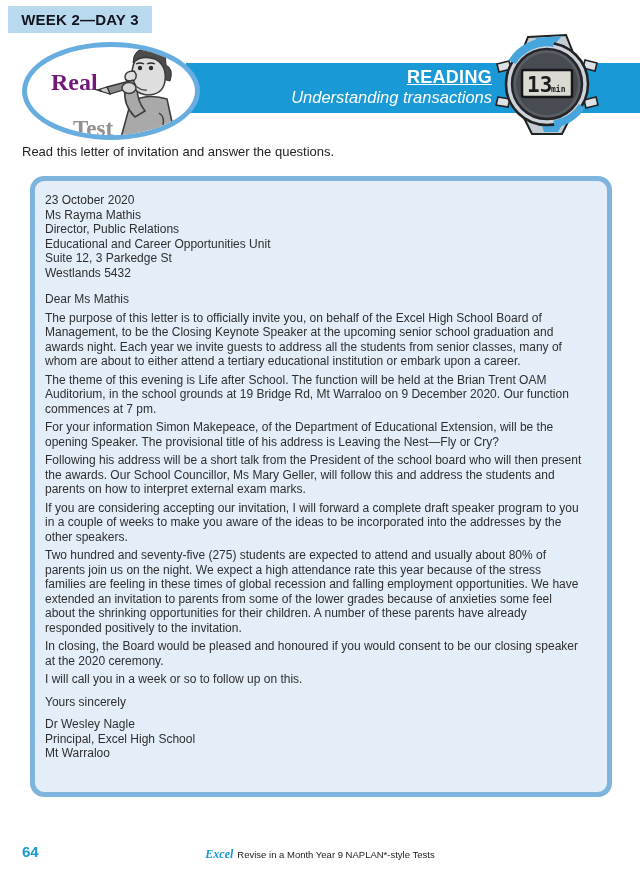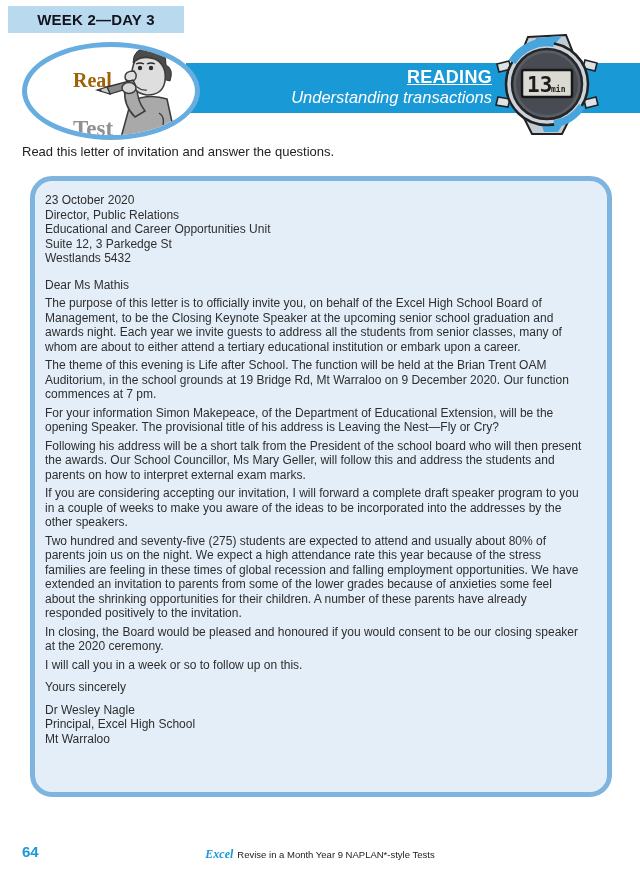--- a/index.html
+++ b/index.html
@@ -8,21 +8,21 @@
     position: relative;
     background: #ffffff;
     font-family: "Liberation Sans", sans-serif;
     color: #2e2e2e;
     overflow: hidden;
   }
 
   .week-tag {
     position: absolute;
     left: 8px; top: 6px;
-    width: 176px; height: 27px;
+    width: 144px; height: 27px;
     background: #b8d9ee;
     color: #14141f;
     font-weight: bold;
     font-size: 15px;
     line-height: 27px;
     text-align: center;
     letter-spacing: .2px;
   }
 
   .banner {
@@ -56,25 +56,25 @@
     left: 22px; top: 42px;
     width: 178px; height: 98px;
     background: #ffffff;
     border: 5px solid #68ade0;
     border-radius: 50%;
     z-index: 2;
     overflow: hidden;
   }
   .logo-word1 {
     position: absolute;
-    left: 46px; top: 22px;
+    left: 24px; top: 22px;
     font-family: "Liberation Serif", serif;
     font-weight: bold;
-    font-size: 20px;
-    color: #a16207;
+    font-size: 24px;
+    color: #701a75;
   }
   .logo-word2 {
     position: absolute;
     left: 46px; top: 48px;
     font-family: "Liberation Serif", serif;
     font-weight: bold;
     font-size: 23px;
     color: #909090;
     margin-top: 21px;
   }
@@ -101,21 +101,21 @@
     font-size: 13px;
     color: #222222;
   }
 
   .letter-box {
     position: absolute;
     left: 30px; top: 176px;
     width: 582px; height: 621px;
     background: #e4eef8;
     border: 5px solid #7eb4de;
-    border-radius: 22px;
+    border-radius: 14px;
     padding: 12px 24px 0 10px;
     overflow: hidden;
   }
   .letter-content {
     font-size: 12px;
     line-height: 14.5px;
     color: #2e2e2e;
   }
   .letter-content p { margin: 0; }
   .salutation { margin-top: 12px !important; }
@@ -213,20 +213,21 @@
   <rect x="28" y="36" width="50" height="27" rx="2" fill="#dadad2" stroke="#17171a" stroke-width="2.5"></rect>
   <text class="lcd-text" x="33" y="58" font-size="21" fill="#1c1c1e">13</text>
   <text class="lcd-text" x="57" y="58" font-size="8" fill="#1c1c1e">min</text>
 </svg>
 
 <p class="instruction">Read this letter of invitation and answer the questions.</p>
 
 <div class="letter-box">
   <div class="letter-content">
     <p>23 October 2020</p>
+    <p>Ms Rayma Mathis</p>
     <p>Director, Public Relations</p>
     <p>Educational and Career Opportunities Unit</p>
     <p>Suite 12, 3 Parkedge St</p>
     <p>Westlands 5432</p>
     <p class="salutation">Dear Ms Mathis</p>
     <p class="para">The purpose of this letter is to officially invite you, on behalf of the Excel High School Board of Management, to be the Closing Keynote Speaker at the upcoming senior school graduation and awards night. Each year we invite guests to address all the students from senior classes, many of whom are about to either attend a tertiary educational institution or embark upon a career.</p>
     <p class="para">The theme of this evening is Life after School. The function will be held at the Brian Trent OAM Auditorium, in the school grounds at 19 Bridge Rd, Mt Warraloo on 9 December 2020. Our function commences at 7 pm.</p>
     <p class="para">For your information Simon Makepeace, of the Department of Educational Extension, will be the opening Speaker. The provisional title of his address is Leaving the Nest—Fly or Cry?</p>
     <p class="para">Following his address will be a short talk from the President of the school board who will then present the awards. Our School Councillor, Ms Mary Geller, will follow this and address the students and parents on how to interpret external exam marks.</p>
     <p class="para">If you are considering accepting our invitation, I will forward a complete draft speaker program to you in a couple of weeks to make you aware of the ideas to be incorporated into the addresses by the other speakers.</p>

